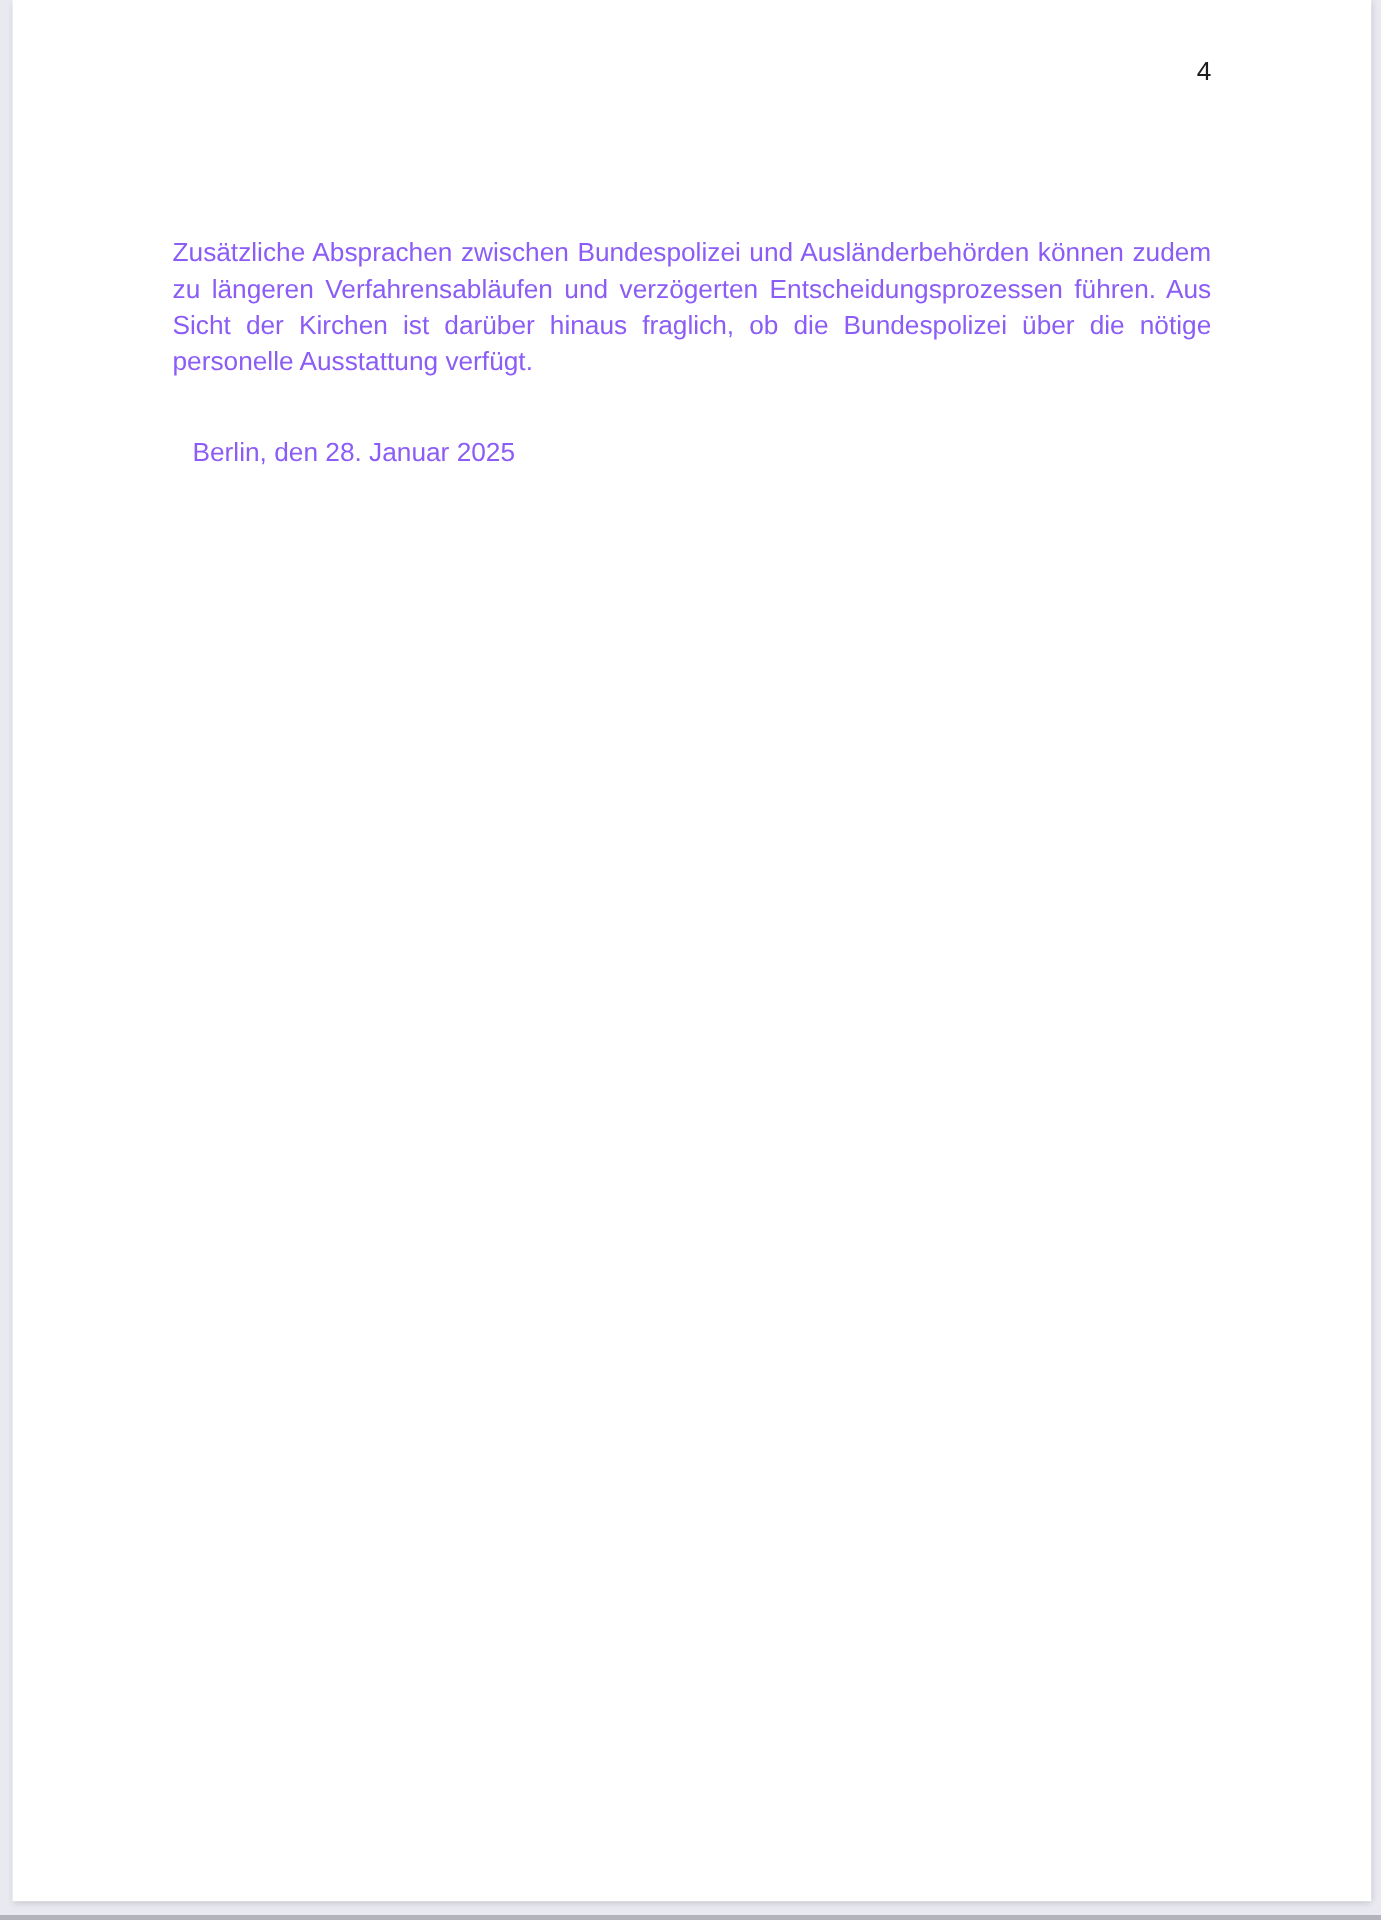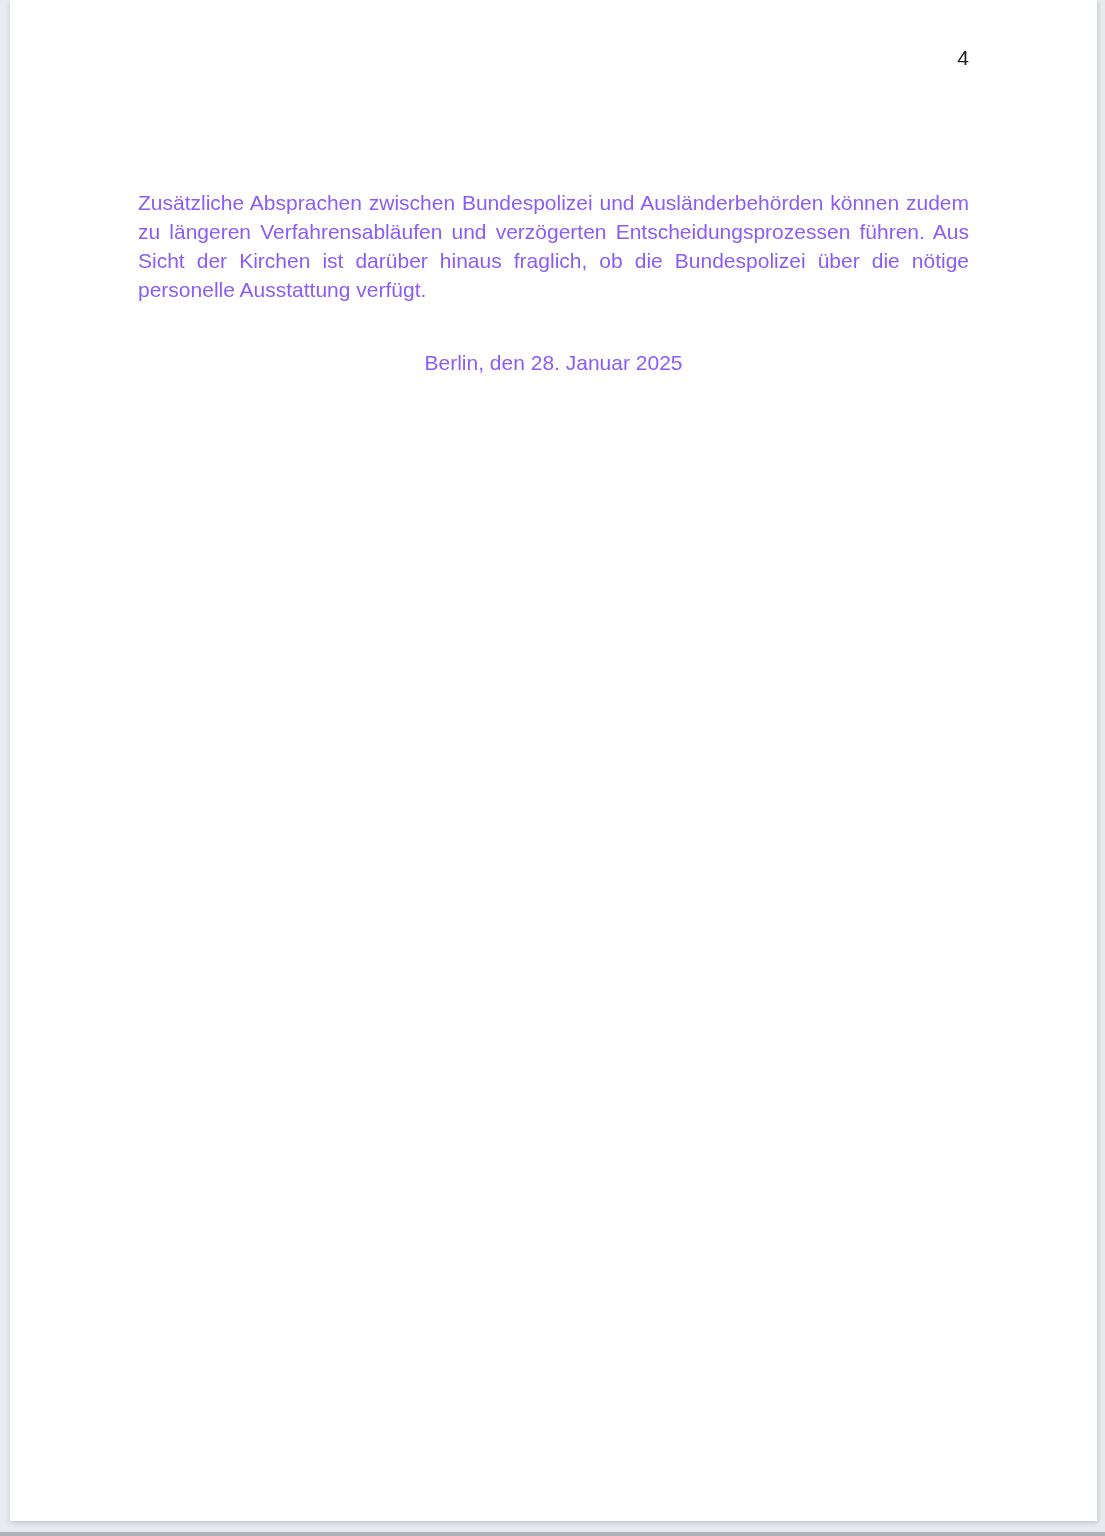--- a/index.html
+++ b/index.html
@@ -43,21 +43,21 @@
     font-size: 21px;
     line-height: 29px;
   }
   .para {
     margin: 0 0 44px 0;
     text-align: justify;
     text-justify: inter-word;
   }
   .date-line {
     margin: 16px;
-    text-align: center;
+    text-align: left;
   }
   .window-bottom-edge {
     position: absolute;
     left: 0;
     bottom: 0;
     width: 1105px;
     height: 4px;
     background: #b3b3bc;
   }
 </style>

